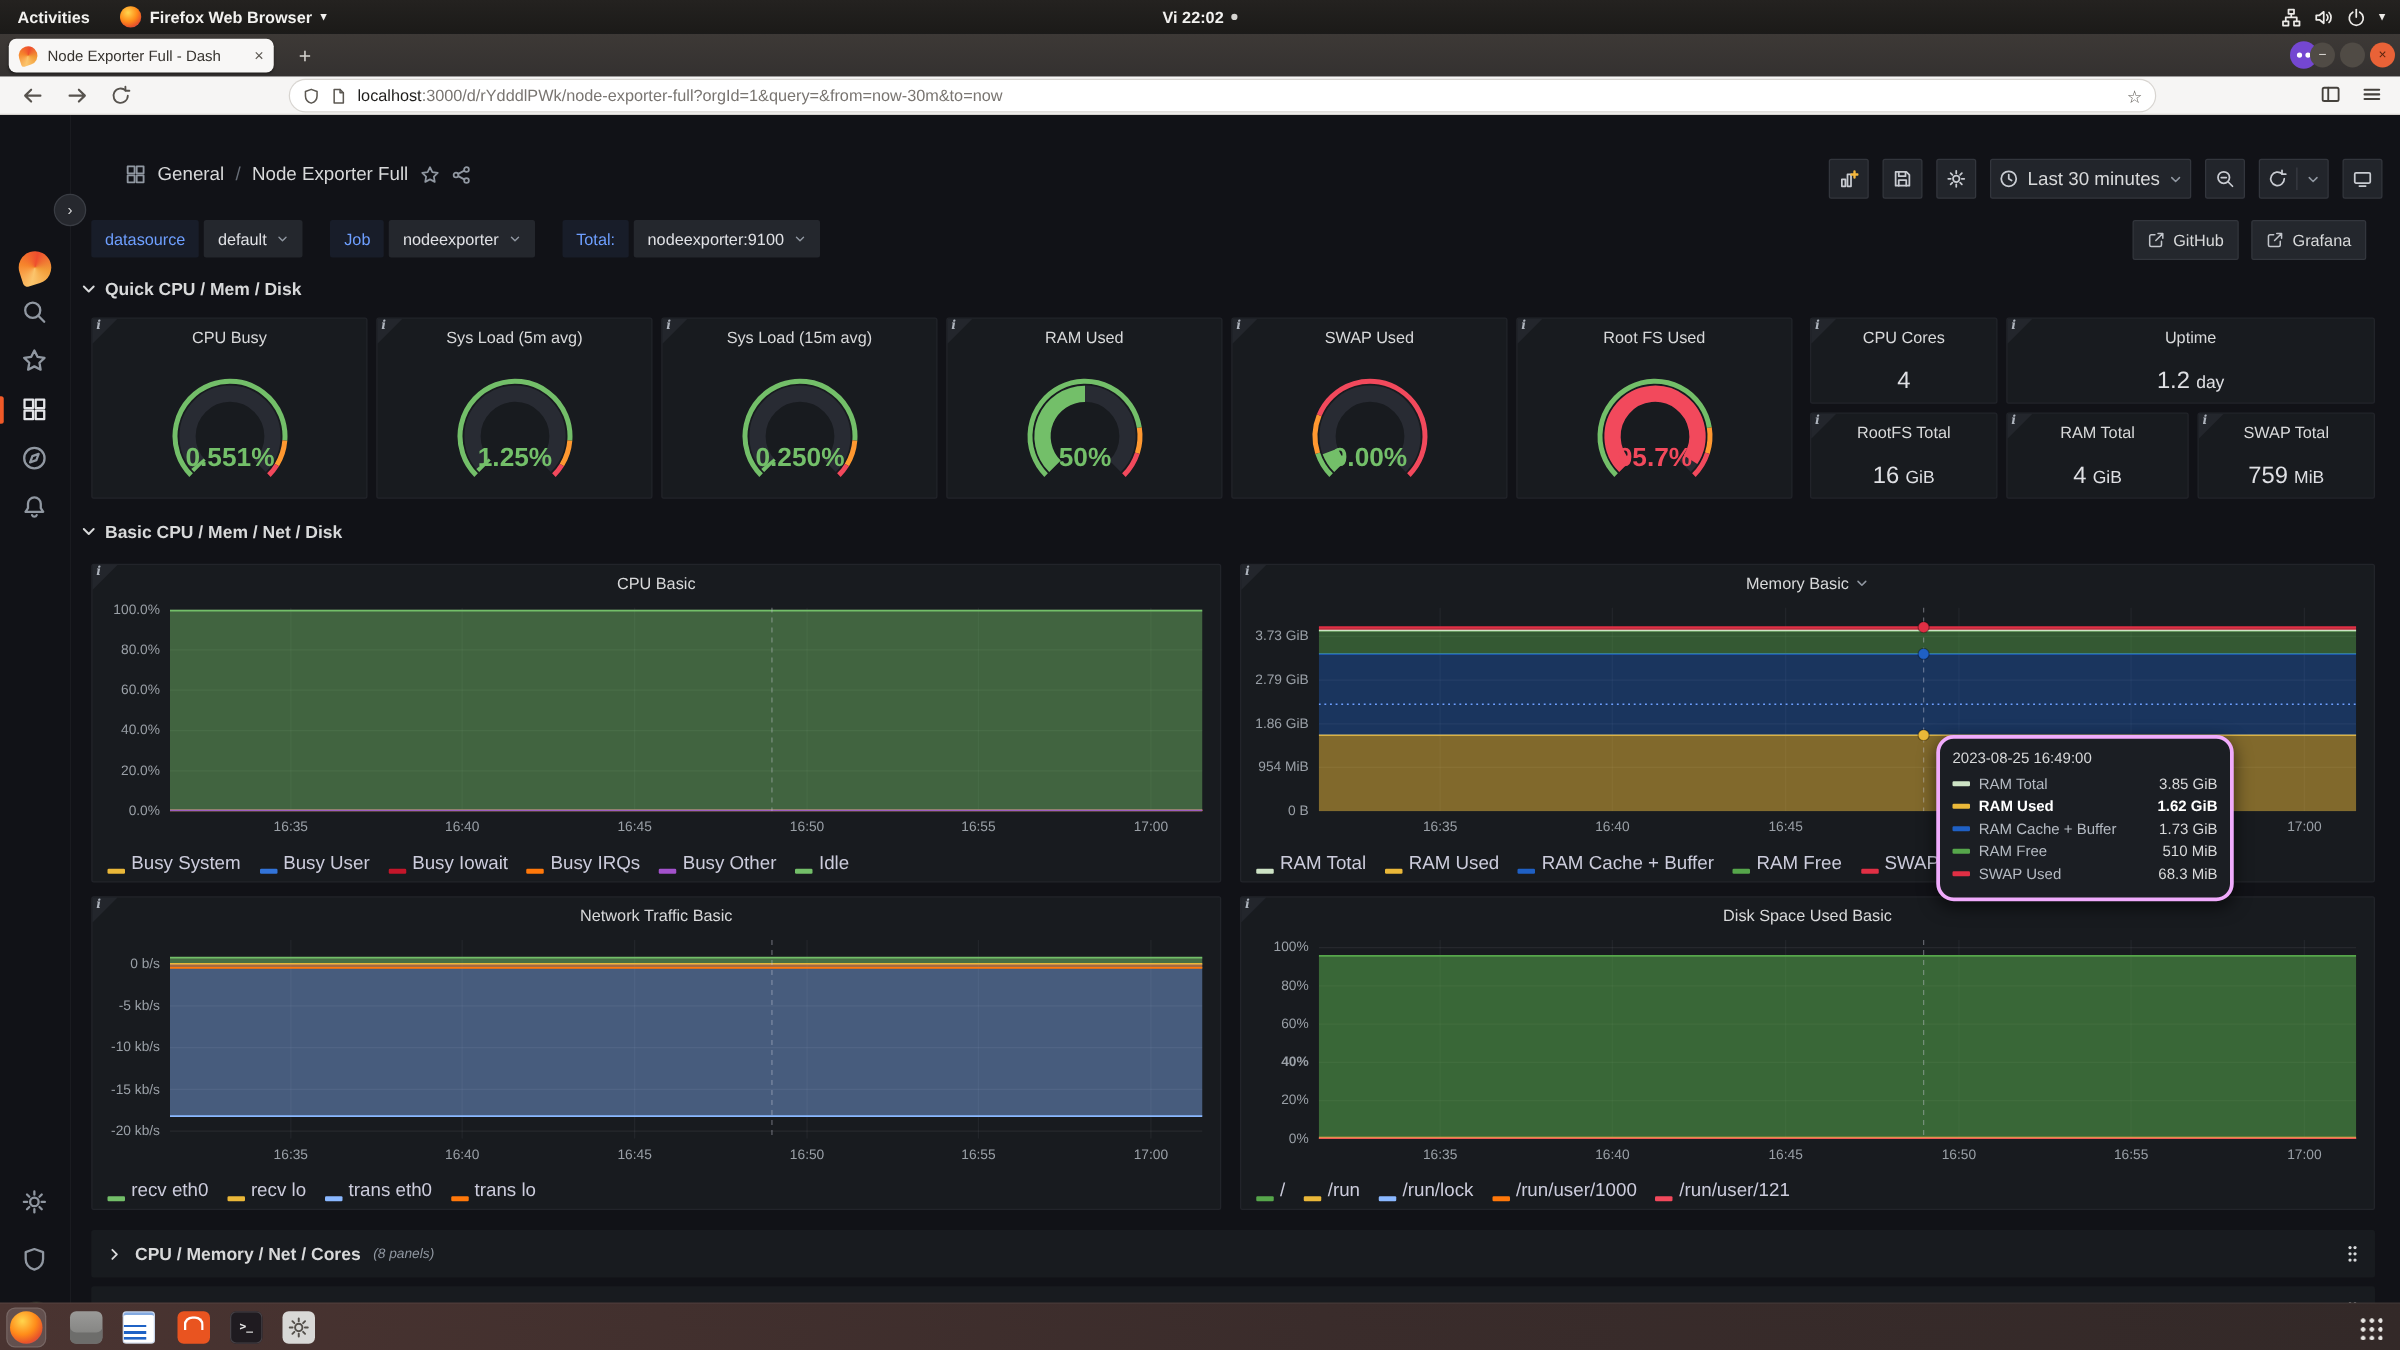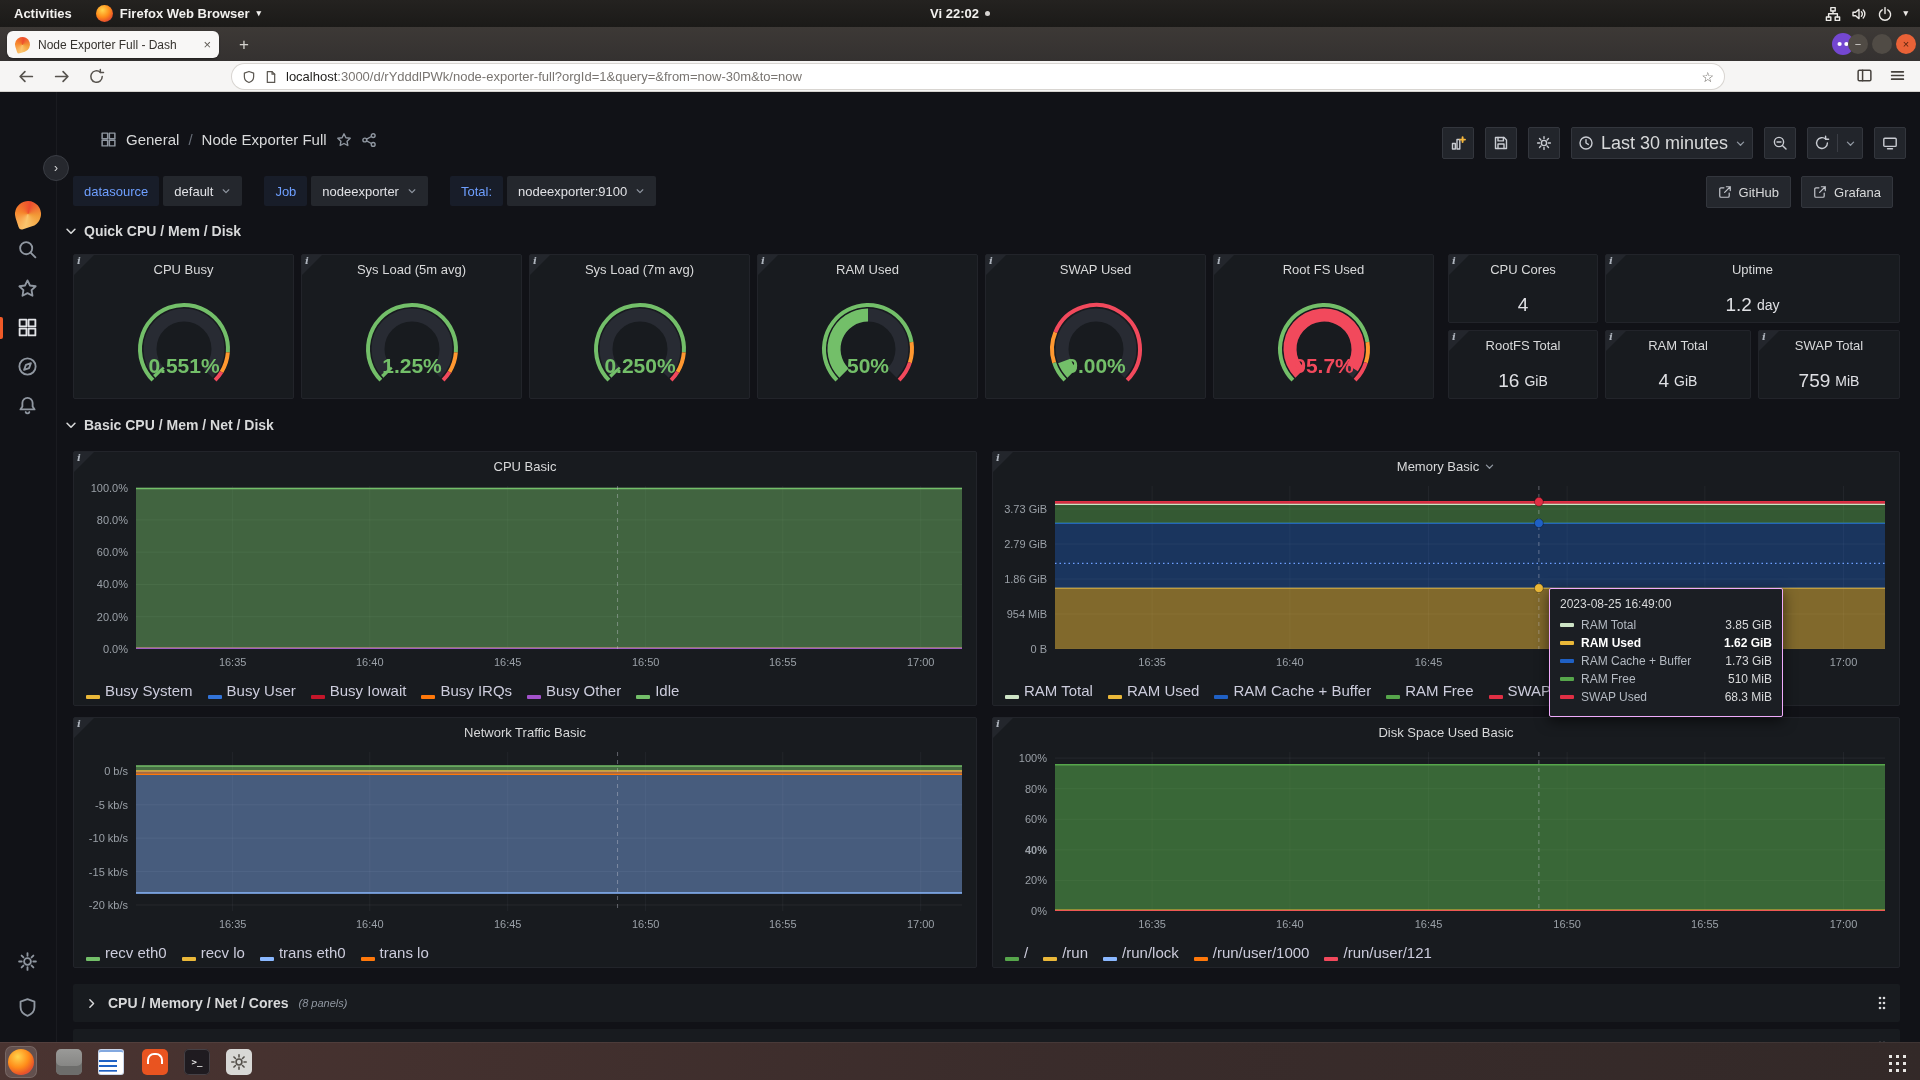--- a/index.html
+++ b/index.html
@@ -72,21 +72,21 @@
   
   #breadcrumb{position:absolute;left:100px;top:131px;display:flex;align-items:center;gap:9px;z-index:20;}
   #breadcrumb .ni{width:17px;height:17px;color:#9097a1;}
   #bc-root{font-size:15px;color:#d8d9da;text-align:right;}
   #bc-sep{font-size:15px;color:#676d77;}
   #bc-cur{font-size:15px;color:#d8d9da;}
   #toolbar{position:absolute;top:127px;right:14px;display:flex;gap:11px;z-index:20;}
   .ibtn{height:32px;min-width:32px;background:#22252b;border:1px solid #33363d;border-radius:2px;
     color:#c9ccd2;display:flex;align-items:center;justify-content:center;padding:0 6px;box-sizing:border-box;gap:7px;}
   .ibtn .ni{width:16px;height:16px;}
-  .ibtn .lbl{font-size:18px;color:#d8d9da;white-space:nowrap;}
+  .ibtn .lbl{font-size:15px;color:#d8d9da;white-space:nowrap;}
   .ibtn .chev{width:11px;height:11px;color:#9097a1;}
   .splitline{width:1px;height:18px;background:#3a3d44;}
 
   
   #filters{position:absolute;left:73px;top:176px;display:flex;gap:22px;z-index:20;}
   .fpair{display:flex;gap:4px;}
   .fchip{height:30px;display:flex;align-items:center;padding:0 11px;border-radius:2px;font-size:13px;}
   .flabel{background:#181d29;color:#6e9fff;font-weight:500;}
   .fvalue{background:#24272d;color:#e0e1e5;gap:8px;}
   .fvalue .chev{width:10px;height:10px;color:#9097a1;}
@@ -127,21 +127,21 @@
   
   .crow{position:absolute;left:73px;width:1827px;height:38px;background:#181b1f;border-radius:2px;
     display:flex;align-items:center;gap:10px;padding:0 12px;box-sizing:border-box;}
   .crow .ni{width:13px;height:13px;color:#d8d9da;}
   .crow .t{font-size:14px;font-weight:700;color:#d8d9da;}
   .crow .pc{font-size:11px;font-style:italic;color:#9097a1;}
   .dots{margin-left:auto;color:#4c515a;}
 
   
   #gtooltip{position:absolute;left:1549px;top:588px;width:212px;background:#1b1e23;
-    border:1px solid #f0abfc;border-radius:2px;box-shadow:0 4px 14px rgba(0,0,0,.6);
+    border:3px solid #f0abfc;border-radius:14px;box-shadow:0 4px 14px rgba(0,0,0,.6);
     padding:8px 10px;z-index:40;}
   #gtooltip .time{font-size:12px;color:#d8d9da;margin-bottom:7px;}
   .trow{display:flex;align-items:center;gap:7px;font-size:12px;color:#b4bac2;margin:4px 0;}
   .trow .val{margin-left:auto;color:#d8d9da;}
   .trow.bold, .trow.bold .val{font-weight:700;color:#fff;}
 
   
   #taskbar{position:absolute;left:0;top:1042px;width:1920px;height:38px;z-index:70;
     background:linear-gradient(100deg,#4a3431,#3a2c2b 55%,#332928);border-top:1px solid rgba(255,255,255,.06);}
   .tbslot{position:absolute;top:4px;width:30px;height:30px;border-radius:6px;}
@@ -518,21 +518,21 @@
           <path d="M118.86 61.45 A44 44 0 0 1 112.52 80.99" stroke="#ff9830" stroke-width="4" fill="none" stroke-linecap="butt"></path>
           <path d="M112.52 80.99 A44 44 0 0 1 106.11 89.11" stroke="#f2495c" stroke-width="4" fill="none" stroke-linecap="butt"></path>
           <path d="M50.96 82.04 A34 34 0 0 1 49.01 79.92" stroke="#73bf69" stroke-width="13" fill="none" stroke-linecap="butt"></path>
           <text x="75" y="82" text-anchor="middle" fill="#73bf69" font-size="21" font-weight="700" font-family="&quot;Liberation Sans&quot;,sans-serif">1.25%</text>
         </svg>
       </div>
       <div class="panel" style="left: 529px; top: 254px; width: 221px; height: 145px;">
         <span class="corner">
           <i>i</i>
         </span>
-        <div class="ptitle">Sys Load (7m avg)</div>
+        <div class="ptitle">Sys Load (15m avg)</div>
         <svg viewBox="0 0 150 100" width="150" height="100" style="position:absolute;left:35px;top:36px">
           <path d="M50.96 82.04 A34 34 0 1 1 99.04 82.04" stroke="#282b33" stroke-width="13" fill="none" stroke-linecap="butt"></path>
           <path d="M43.89 89.11 A44 44 0 1 1 118.86 61.45" stroke="#73bf69" stroke-width="4" fill="none" stroke-linecap="butt"></path>
           <path d="M118.86 61.45 A44 44 0 0 1 112.52 80.99" stroke="#ff9830" stroke-width="4" fill="none" stroke-linecap="butt"></path>
           <path d="M112.52 80.99 A44 44 0 0 1 106.11 89.11" stroke="#f2495c" stroke-width="4" fill="none" stroke-linecap="butt"></path>
           <path d="M50.96 82.04 A34 34 0 0 1 49.01 79.92" stroke="#73bf69" stroke-width="13" fill="none" stroke-linecap="butt"></path>
           <text x="75" y="82" text-anchor="middle" fill="#73bf69" font-size="21" font-weight="700" font-family="&quot;Liberation Sans&quot;,sans-serif">0.250%</text>
         </svg>
       </div>
       <div class="panel" style="left: 757px; top: 254px; width: 221px; height: 145px;">

